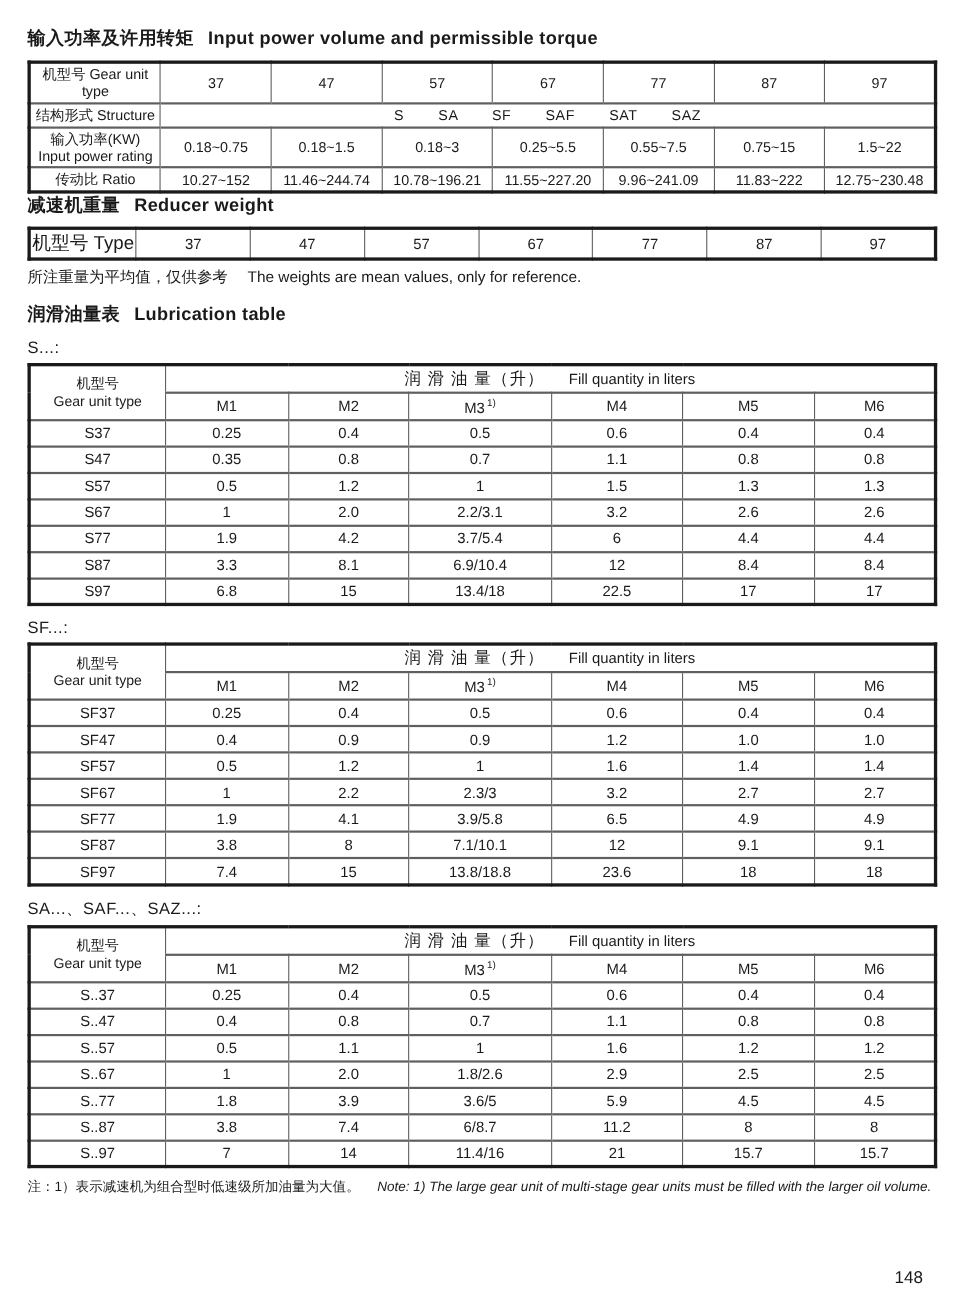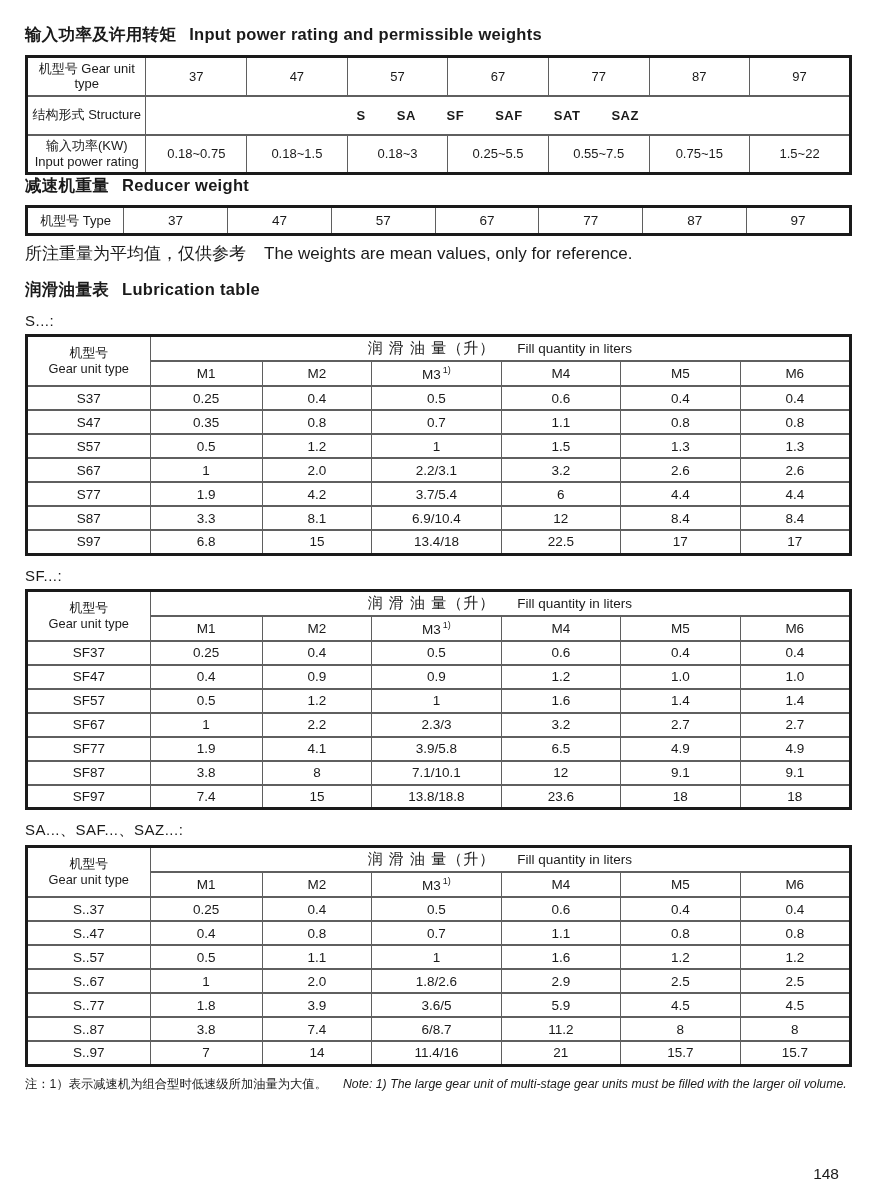--- a/index.html
+++ b/index.html
@@ -16,52 +16,52 @@
   .section-title .title-en { margin-left: 13px; }
   .sub-label { font-size: 15px; margin: 11px 0 5px 0; letter-spacing: 0.5px; }
 
   table { border-collapse: collapse; width: 100%; table-layout: fixed; border: 3px solid #1a1a1a; }
   td, th {
     border-left: 1px solid #5f5f5f; border-right: 1px solid #5f5f5f;
     border-top: 2px solid #5f5f5f; border-bottom: 2px solid #5f5f5f;
     text-align: center; vertical-align: middle;
     font-size: 13.5px; font-weight: normal; padding: 2px 1px;
   }
-  .label-cell { white-space: pre-line; font-size: 13px; line-height: 1.18; }
+  .label-cell { white-space: pre-line; font-size: 17px; line-height: 1.18; }
 
   .power-table { margin-top: 9px; }
-  .power-table td { height: 39px; font-size: 13px; }
+  .power-table td { height: 22px; font-size: 13px; }
   .power-table .two-line { height: 33px; }
-  .structure-span { word-spacing: 27px; letter-spacing: 0.5px; font-size: 14px; font-weight: bold; }
+  .structure-span { word-spacing: 27px; letter-spacing: 0.5px; font-size: 14px; }
 
   .weight-table { margin-top: 8px; }
   .weight-table td { height: 28px; }
   .weight-table .two-line { height: 32px; }
 
-  .note-line { font-size: 17px; margin-top: 6px; }
+  .note-line { font-size: 14px; margin-top: 6px; }
   .note-line .note-en { margin-left: 18px; }
 
   .gap-md { margin-top: 14px; }
 
   .lube-table td, .lube-table th { height: 24px; }
   .lube-table .span-head { height: 25px; }
   .lube-table .m-head { height: 25px; font-size: 13.5px; }
   .lube-zh { font-weight: normal; font-size: 15px; letter-spacing: 1px; }
   .lube-en { font-size: 13.5px; margin-left: 22px; }
   .corner-cell { white-space: pre-line; font-size: 12.8px; line-height: 1.25; }
   sup.fn { font-size: 9px; vertical-align: 6px; margin-left: 2px; }
 
   .footer-note { font-size: 12.3px; margin-top: 9px; }
   .footer-note .note-en { margin-left: 16px; font-style: italic; }
-  .page-number { position: absolute; right: 36px; bottom: 8px; font-size: 15.5px; }
+  .page-number { position: absolute; right: 36px; bottom: 20px; font-size: 15.5px; }
 </style>
 </head>
 <body>
 
-<h2 class="section-title"><span>输入功率及许用转矩</span><span class="title-en">Input power rating and permissible weights</span></h2>
+<h2 class="section-title"><span>输入功率及许用转矩</span><span class="title-en">Input power volume and permissible torque</span></h2>
 
 <table class="power-table">
   <colgroup>
     <col style="width:14.5%">
       <col style="width:12.21%">
       <col style="width:12.21%">
       <col style="width:12.21%">
       <col style="width:12.21%">
       <col style="width:12.21%">
       <col style="width:12.21%">
@@ -88,20 +88,31 @@
 Input power rating</td>
 
   <td>0.18~0.75</td>
         <td>0.18~1.5</td>
         <td>0.18~3</td>
         <td>0.25~5.5</td>
         <td>0.55~7.5</td>
         <td>0.75~15</td>
         <td>1.5~22</td>
       </tr>
+  <tr>
+    <td class="label-cell">传动比  Ratio</td>
+
+  <td>10.27~152</td>
+        <td>11.46~244.74</td>
+        <td>10.78~196.21</td>
+        <td>11.55~227.20</td>
+        <td>9.96~241.09</td>
+        <td>11.83~222</td>
+        <td>12.75~230.48</td>
+      </tr>
 </tbody>
   </table>
 
 <h2 class="section-title" style="margin-top:0"><span>减速机重量</span><span class="title-en">Reducer weight</span></h2>
 
 <table class="weight-table">
   <colgroup>
     <col style="width:11.8%">
       <col style="width:12.6%">
       <col style="width:12.6%">

